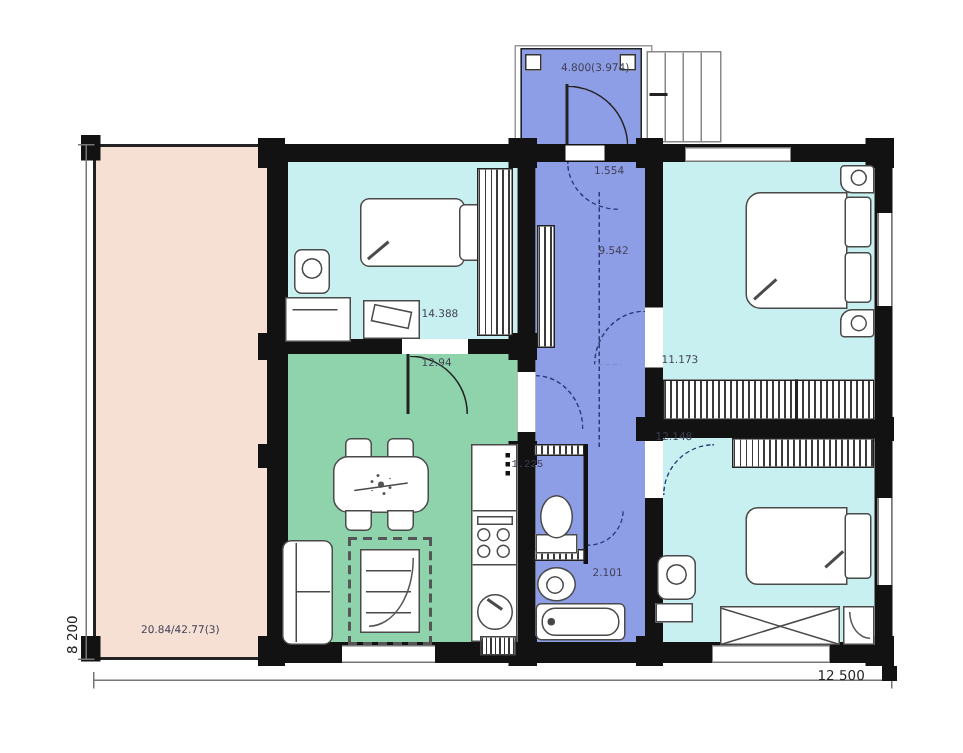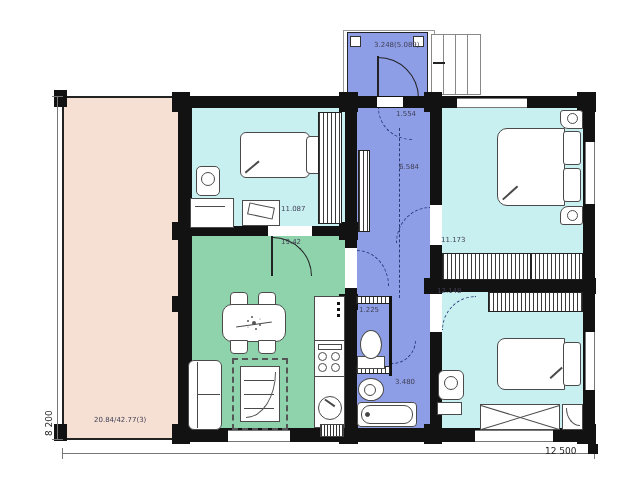--- a/index.html
+++ b/index.html
@@ -171,28 +171,28 @@
   <div class="line" style="left:548px;top:372px;width:16px;height:1.5px;transform:rotate(-42deg);"></div>
   <div class="furn" style="left:438px;top:370px;width:26px;height:30px;border-radius:6px;"></div>
   <div class="circ" style="left:444px;top:376px;width:14px;height:14px;"></div>
   <div class="furn" style="left:437px;top:402px;width:25px;height:13px;"></div>
   <div class="furn" style="left:480px;top:404px;width:80px;height:26px;"></div>
   <div class="line" style="left:481px;top:405px;width:82px;height:1px;transform:rotate(17deg);transform-origin:left top;"></div>
   <div class="line" style="left:481px;top:429px;width:82px;height:1px;transform:rotate(-17deg);transform-origin:left top;"></div>
   <div class="furn" style="left:562px;top:404px;width:21px;height:26px;"></div>
   <div class="arc arc-bl" style="left:566px;top:408px;width:14px;height:18px;border-color:#555;"></div>
 
-  <div class="lbl" style="left:374px;top:41px;">3.248(5.089)</div>
+  <div class="lbl" style="left:374px;top:41px;">4.800(3.974)</div>
   <div class="lbl" style="left:94px;top:416px;">20.84/42.77(3)</div>
-  <div class="lbl" style="left:281px;top:205px;">11.087</div>
-  <div class="lbl" style="left:281px;top:238px;">19.42</div>
+  <div class="lbl" style="left:281px;top:205px;">14.388</div>
+  <div class="lbl" style="left:281px;top:238px;">12.94</div>
   <div class="lbl" style="left:396px;top:110px;">1.554</div>
-  <div class="lbl" style="left:399px;top:163px;">6.584</div>
-  <div class="lbl" style="left:359px;top:306px;">1.225</div>
-  <div class="lbl" style="left:395px;top:378px;">3.480</div>
+  <div class="lbl" style="left:399px;top:163px;">9.542</div>
+  <div class="lbl" style="left:341px;top:306px;font-family:Liberation Mono, monospace;">1.225</div>
+  <div class="lbl" style="left:395px;top:378px;">2.101</div>
   <div class="lbl" style="left:441px;top:236px;">11.173</div>
   <div class="lbl" style="left:437px;top:287px;">12.148</div>
 
   <div class="line" style="left:57px;top:96px;width:1px;height:344px;background:#777;"></div>
   <div class="line" style="left:52px;top:96px;width:11px;height:1px;background:#777;"></div>
   <div class="line" style="left:52px;top:439px;width:11px;height:1px;background:#777;"></div>
   <div class="lbl-dim" style="left:44px;top:436px;transform:rotate(-90deg);transform-origin:left top;">8 200</div>
   <div class="line" style="left:62px;top:453px;width:533px;height:1px;background:#777;"></div>
   <div class="line" style="left:62px;top:448px;width:1px;height:11px;background:#777;"></div>
   <div class="line" style="left:594px;top:448px;width:1px;height:11px;background:#777;"></div>

